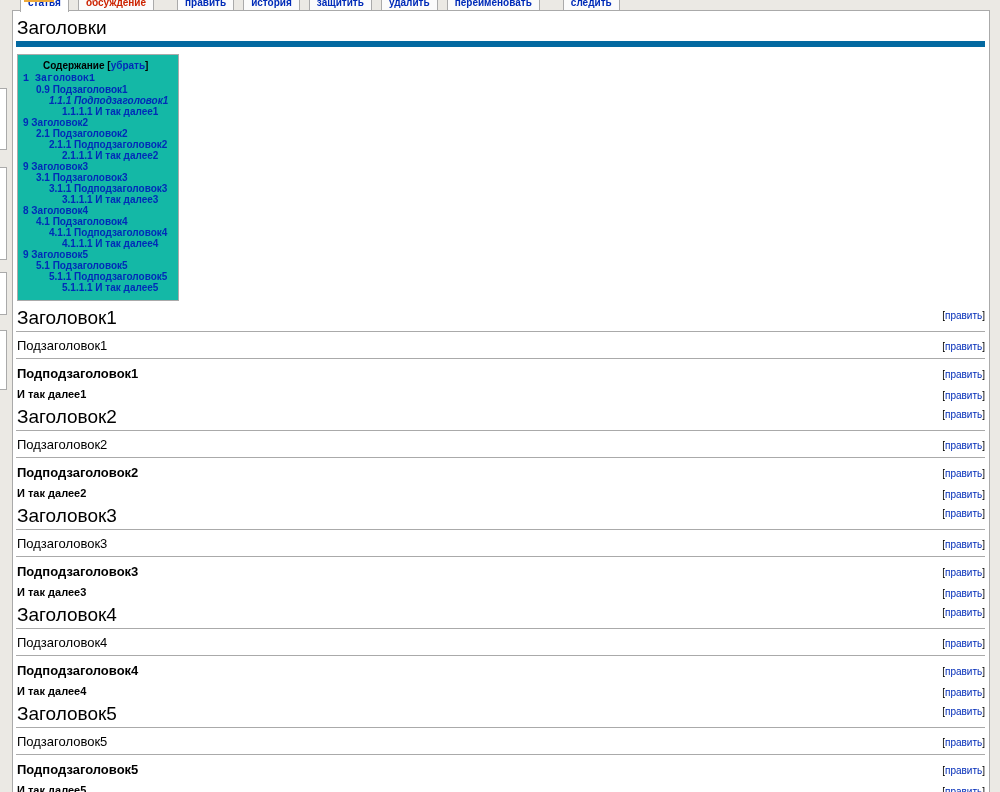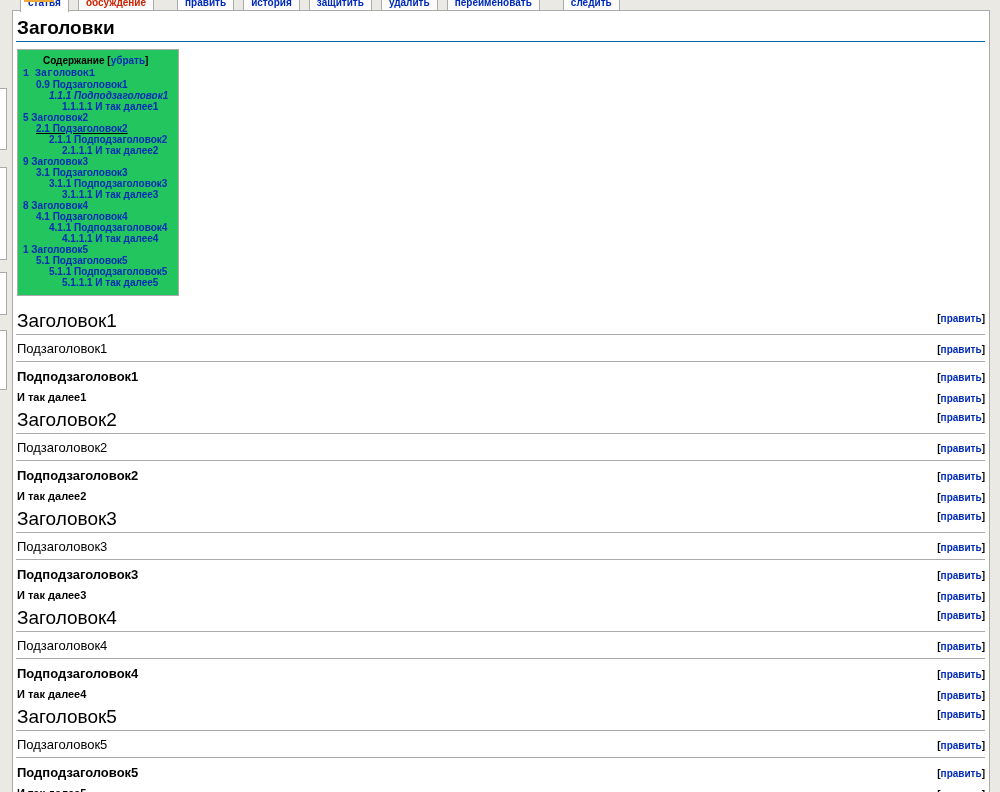--- a/index.html
+++ b/index.html
@@ -39,27 +39,27 @@
     position:absolute;left:24px;top:0;width:30px;height:2px;
     background:#eda93c;z-index:8;
   }
   
   #content{
     position:absolute;left:12px;right:10px;top:10px;bottom:-2px;
     background:#ffffff;border:1px solid #aaaaaa;border-bottom:none;
     box-sizing:border-box;padding:0 4px 0 3px;z-index:2;
   }
   h1#page-title{
-    margin:8px 0 0 0;font-size:19px;line-height:18px;font-weight:bold;
-    color:#000;border-bottom:1px solid #0369a1;padding:0 0 4px 1px;
+    margin:8px 0 0 0;font-size:19px;line-height:18px;font-weight:normal;
+    color:#000;border-bottom:6px solid #0369a1;padding:0 0 4px 1px;
   }
   
   #toc-box{
-    display:inline-block;margin:7px 0 8px 1px;
-    background:#22c55e;border:1px solid #aaaaaa;
+    display:inline-block;margin:7px 0 0 1px;
+    background:#14b8a6;border:1px solid #aaaaaa;
     padding:5px 10px 7px 5px;
     font-size:10px;line-height:11px;font-weight:bold;
   }
   #toc-title-row{text-align:center;margin-bottom:2px;color:#000;}
   #toc-title-row .toggle a{color:#002bb8;text-decoration:none;}
   .toc-row a{color:#002bb8;text-decoration:none;white-space:nowrap;}
   
   #sections{margin-top:5px;}
   .sec-h2{
     font-size:19px;font-weight:normal;line-height:20px;color:#000;
@@ -71,21 +71,21 @@
   }
   .sec-h4{
     font-size:13px;font-weight:bold;line-height:14px;color:#000;
     margin:8px 0 0 0;padding-left:1px;
   }
   .sec-h5{
     font-size:11px;font-weight:bold;line-height:12px;color:#000;
     margin:7px 0 0 0;padding-left:1px;
   }
   .editsection{
-    float:right;font-size:10px;font-weight:bold;line-height:12px;
+    float:right;font-size:10px;font-weight:normal;line-height:12px;
     color:#000;margin-top:2px;
   }
   .editsection a{color:#002bb8;text-decoration:none;cursor:pointer;}
 </style>
 </head>
 <body>
 
 <div id="sidebar-edges">
     <div class="portlet-edge" style="top: 88px; height: 62px;"></div>
     <div class="portlet-edge" style="top: 167px; height: 93px;"></div>
@@ -125,23 +125,23 @@
     </div>
     <div id="toc-entries">
   <div class="toc-row" style="padding-left: 0px; font-family: Liberation Mono, monospace;"><a href="#">1 Заголовок1</a></div>
 
   <div class="toc-row" style="padding-left: 13px;"><a href="#">0.9 Подзаголовок1</a></div>
 
   <div class="toc-row" style="padding-left: 26px; font-style: italic;"><a href="#">1.1.1 Подподзаголовок1</a></div>
 
   <div class="toc-row" style="padding-left: 39px;"><a href="#">1.1.1.1 И так далее1</a></div>
 
-  <div class="toc-row" style="padding-left: 0px;"><a href="#">5 Заголовок2</a></div>
-
-  <div class="toc-row" style="padding-left: 13px; text-decoration: underline;"><a href="#">2.1 Подзаголовок2</a></div>
+  <div class="toc-row" style="padding-left: 0px;"><a href="#">9 Заголовок2</a></div>
+
+  <div class="toc-row" style="padding-left: 13px;"><a href="#">2.1 Подзаголовок2</a></div>
 
   <div class="toc-row" style="padding-left: 26px;"><a href="#">2.1.1 Подподзаголовок2</a></div>
 
   <div class="toc-row" style="padding-left: 39px;"><a href="#">2.1.1.1 И так далее2</a></div>
 
   <div class="toc-row" style="padding-left: 0px;"><a href="#">9 Заголовок3</a></div>
 
   <div class="toc-row" style="padding-left: 13px;"><a href="#">3.1 Подзаголовок3</a></div>
 
   <div class="toc-row" style="padding-left: 26px;"><a href="#">3.1.1 Подподзаголовок3</a></div>
@@ -149,21 +149,21 @@
   <div class="toc-row" style="padding-left: 39px;"><a href="#">3.1.1.1 И так далее3</a></div>
 
   <div class="toc-row" style="padding-left: 0px;"><a href="#">8 Заголовок4</a></div>
 
   <div class="toc-row" style="padding-left: 13px;"><a href="#">4.1 Подзаголовок4</a></div>
 
   <div class="toc-row" style="padding-left: 26px;"><a href="#">4.1.1 Подподзаголовок4</a></div>
 
   <div class="toc-row" style="padding-left: 39px;"><a href="#">4.1.1.1 И так далее4</a></div>
 
-  <div class="toc-row" style="padding-left: 0px;"><a href="#">1 Заголовок5</a></div>
+  <div class="toc-row" style="padding-left: 0px;"><a href="#">9 Заголовок5</a></div>
 
   <div class="toc-row" style="padding-left: 13px;"><a href="#">5.1 Подзаголовок5</a></div>
 
   <div class="toc-row" style="padding-left: 26px;"><a href="#">5.1.1 Подподзаголовок5</a></div>
 
   <div class="toc-row" style="padding-left: 39px;"><a href="#">5.1.1.1 И так далее5</a></div>
 </div>
   </div>
 
   <div id="sections">

